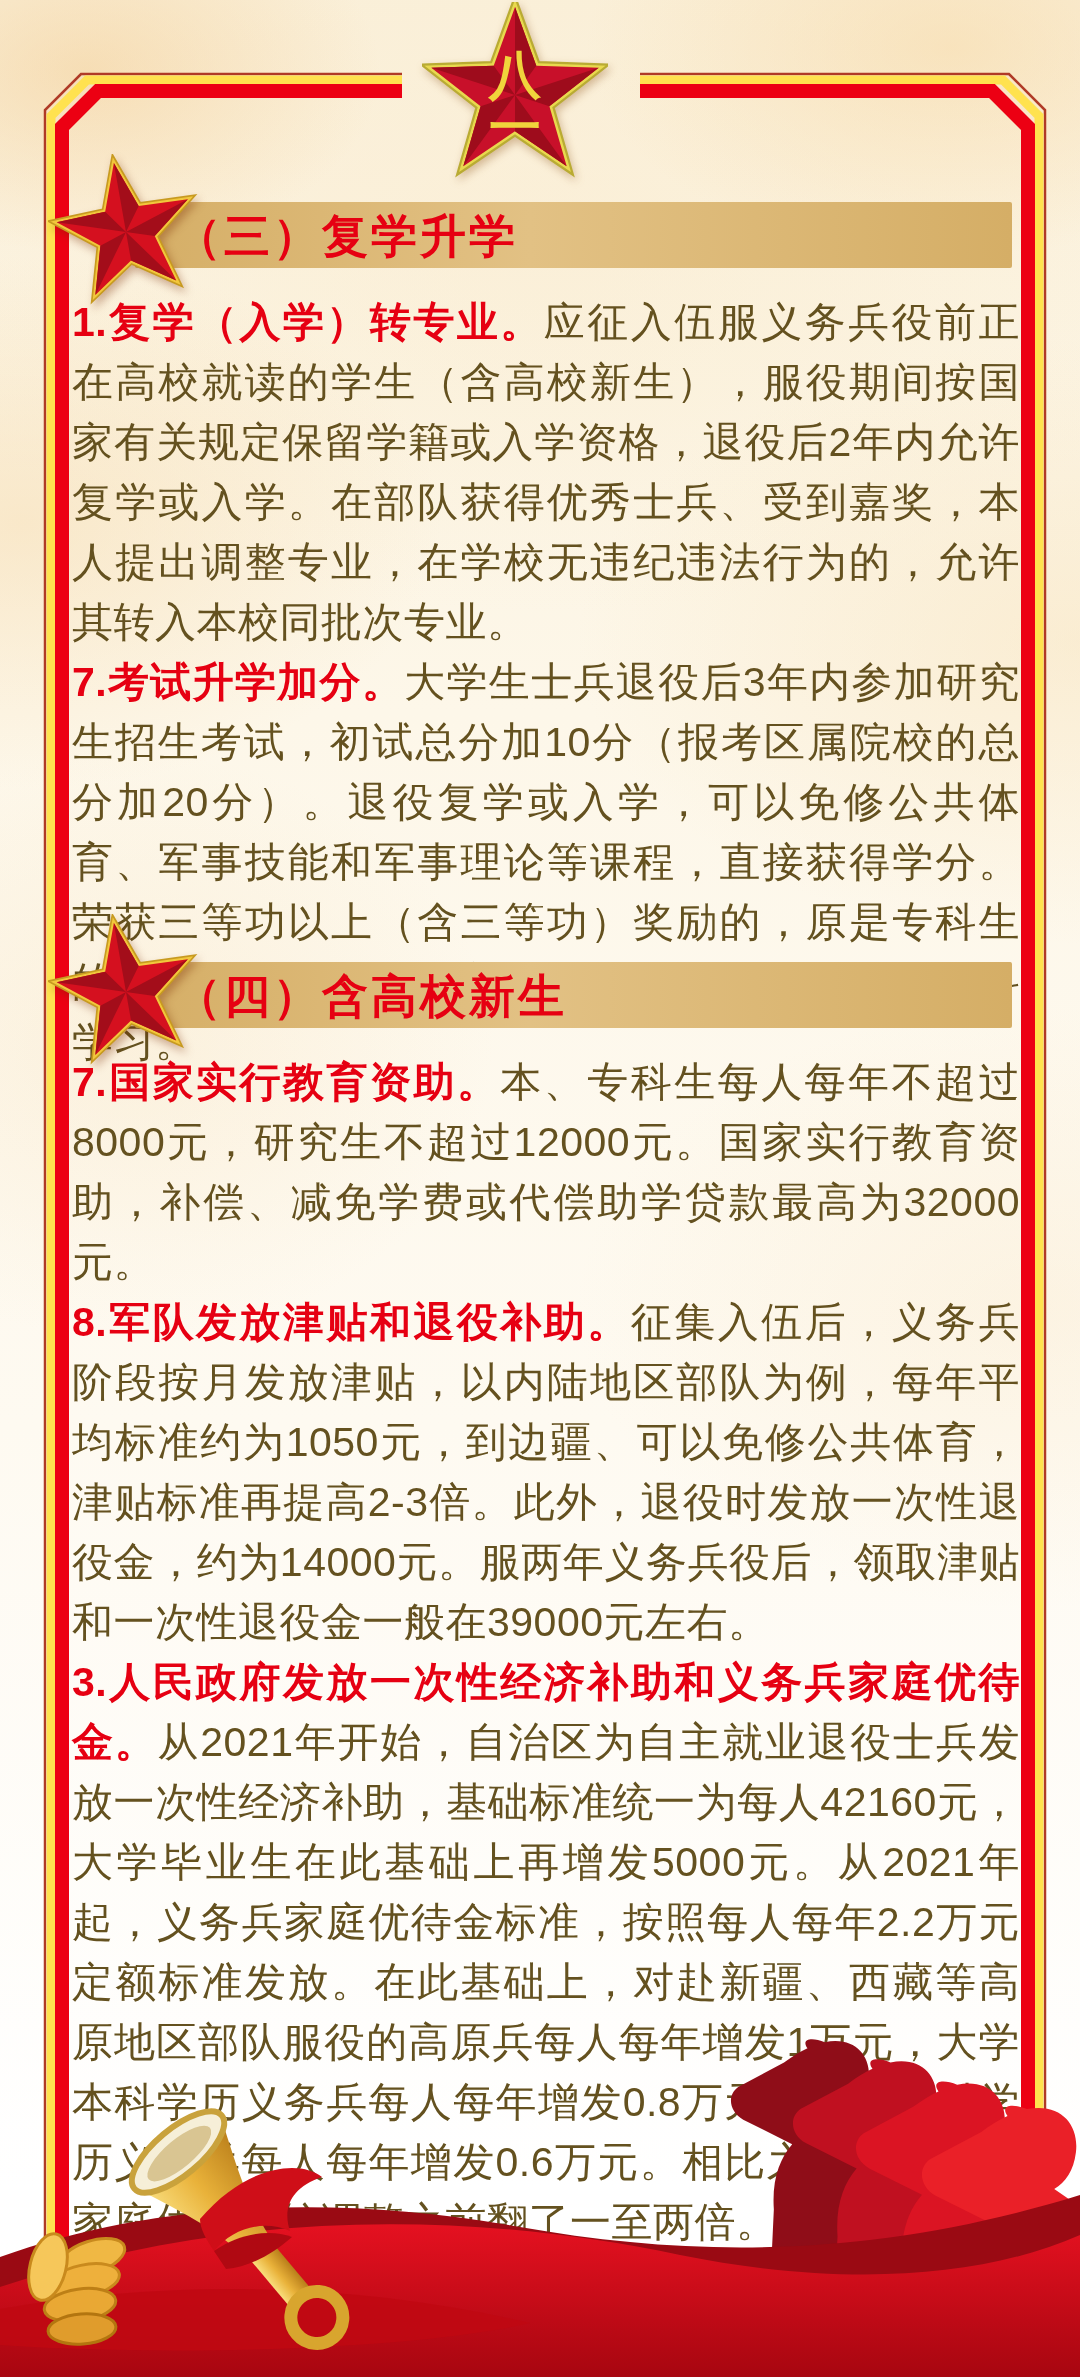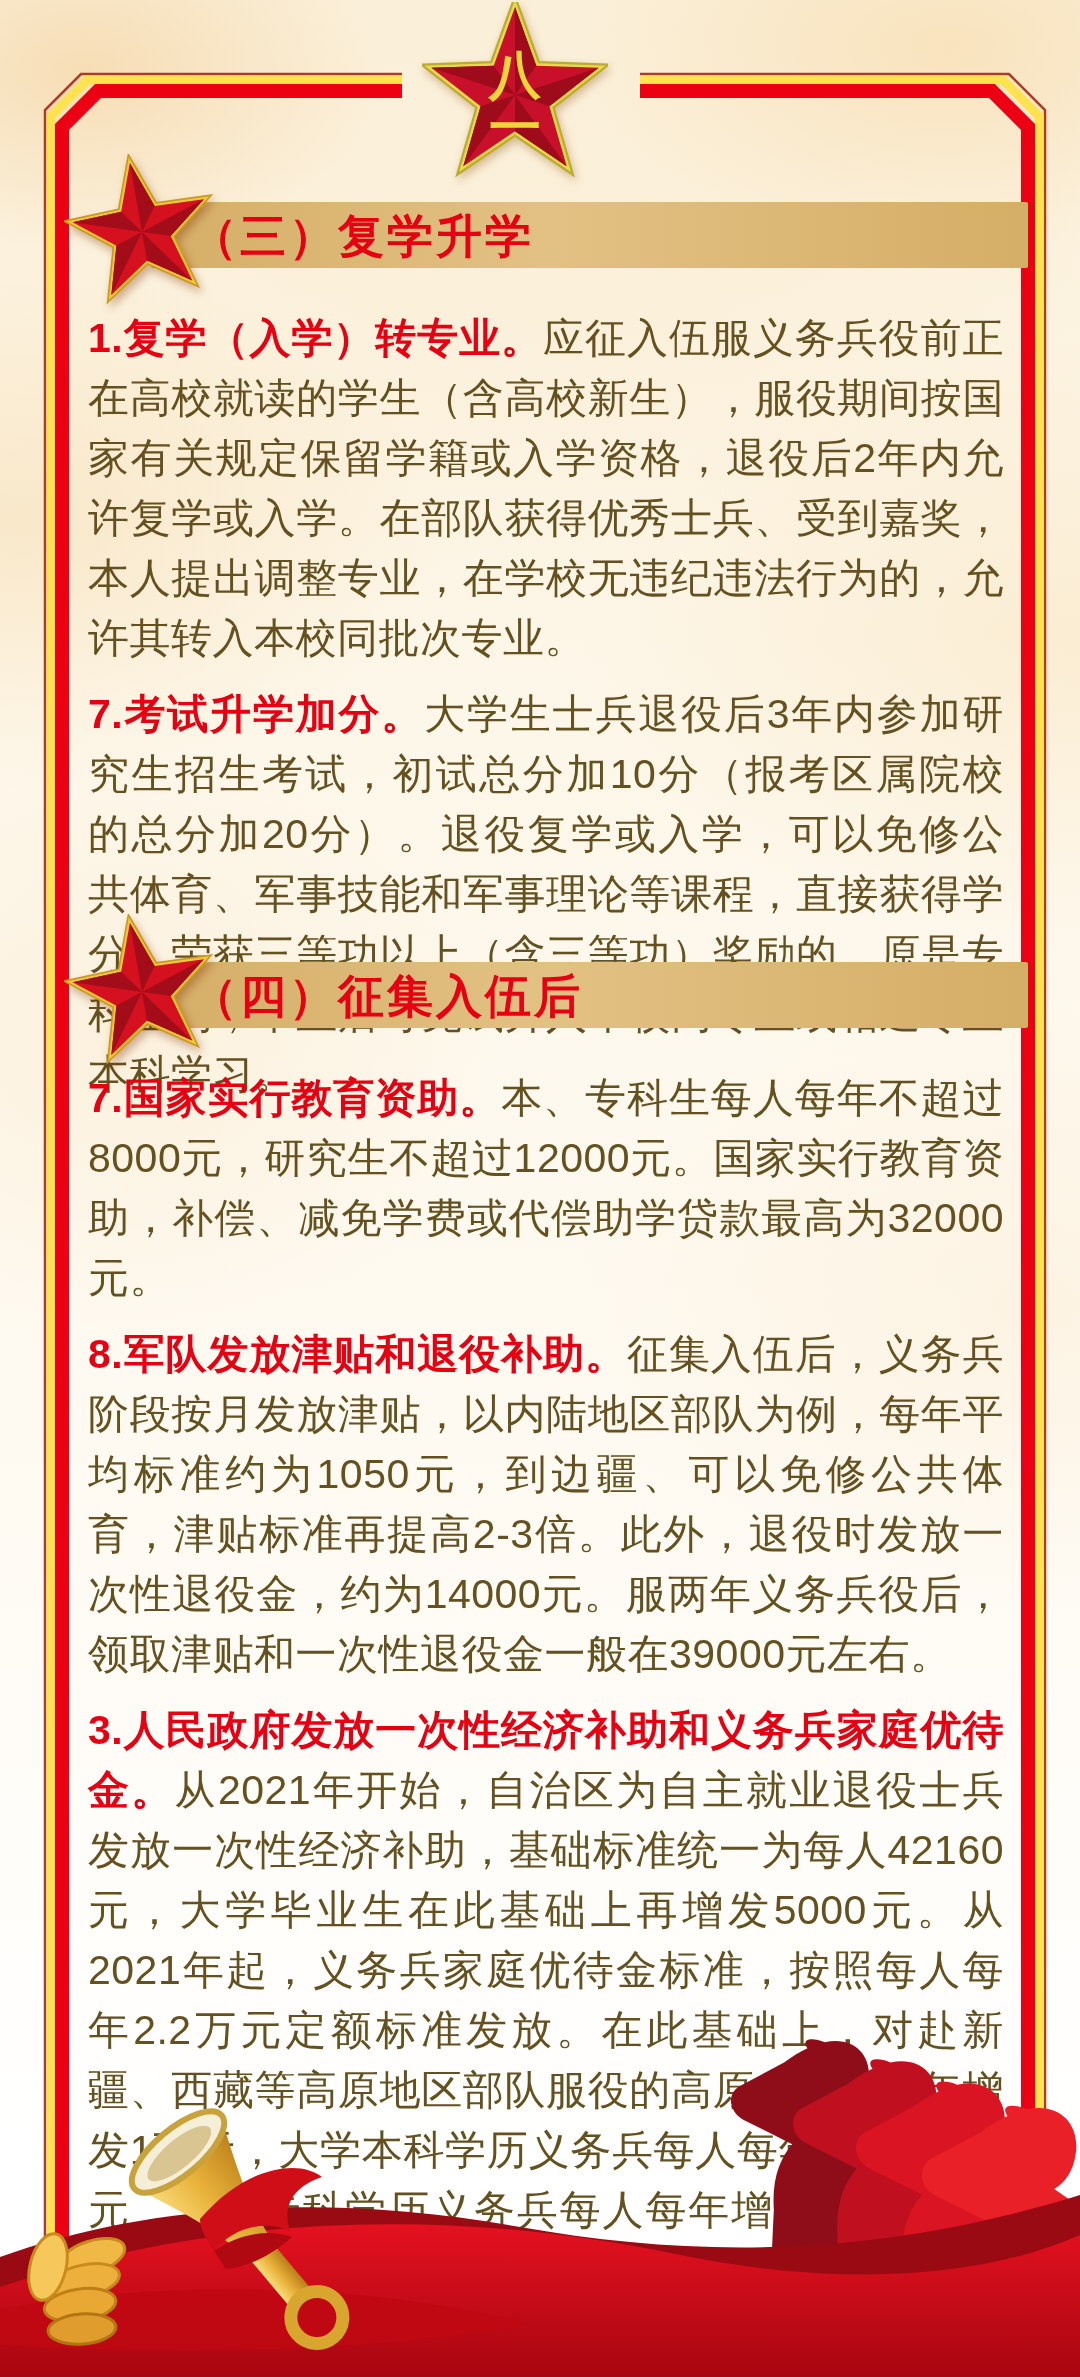--- a/index.html
+++ b/index.html
@@ -19,41 +19,41 @@
       radial-gradient(520px 420px at 12% 44%, rgba(247,226,190,.35), rgba(247,226,190,0) 70%),
       radial-gradient(640px 420px at 96% 55%, rgba(248,228,194,.3), rgba(248,228,194,0) 72%),
       radial-gradient(900px 500px at 50% 10%, rgba(250,236,208,.5), rgba(250,236,208,0) 75%),
       linear-gradient(180deg,#faf0da 0%,#fdf7e9 30%,#fefaf1 60%,#ffffff 92%);
   }
   svg.frame{position:absolute;left:0;top:0;}
   .emblem{
     position:absolute;left:422px;top:2px;width:186px;height:186px;
     filter:drop-shadow(2px 4px 4px rgba(140,80,20,.35));
   }
-  .section-header{position:absolute;left:16px;width:912px;height:150px;}
+  .section-header{position:absolute;left:0;width:912px;height:150px;}
   .banner{
     position:absolute;left:135px;top:42px;width:877px;height:66px;
     background:linear-gradient(90deg,var(--banner-edge) 0%,var(--banner-mid) 45%,var(--banner-edge) 100%);
     border-radius:2px;
   }
   .banner-text{
     position:absolute;left:175px;top:46px;
     font-size:46px;font-weight:bold;color:var(--red);letter-spacing:3px;
     white-space:nowrap;
   }
   .star-bullet{
     position:absolute;left:48px;top:-6px;width:156px;height:156px;
     filter:drop-shadow(3px 5px 4px rgba(120,40,0,.35));
   }
   .section-body{
     position:absolute;left:72px;width:948px;
     font-size:41px;line-height:60px;color:var(--ink);
     text-align:justify;letter-spacing:.5px;
   }
-  .section-body p{margin:16px;}
+  .section-body p{margin:0;}
   .lead{color:var(--red);font-weight:bold;}
   .bottom-art{position:absolute;left:0;top:1957px;}
 </style>
 </head>
 <body>
 
 <div class="bg-texture"></div>
 
 <svg class="frame" id="frame-svg" width="1080" height="2377" viewBox="0 0 1080 2377">
     <path d="M 640 74 H 1009 L 1045 110 V 2281 L 1009 2317 H 81 L 45 2281 V 110 L 81 74 H 402" fill="none" stroke="#b03a26" stroke-width="2.5"></path>
@@ -85,21 +85,21 @@
   </svg>
 </div>
 
 <div class="section-body" style="top:292px">
   <p><span class="lead">1.复学（入学）转专业。</span><span>应征入伍服义务兵役前正在高校就读的学生（含高校新生），服役期间按国家有关规定保留学籍或入学资格，退役后2年内允许复学或入学。在部队获得优秀士兵、受到嘉奖，本人提出调整专业，在学校无违纪违法行为的，允许其转入本校同批次专业。</span></p>
   <p><span class="lead">7.考试升学加分。</span><span>大学生士兵退役后3年内参加研究生招生考试，初试总分加10分（报考区属院校的总分加20分）。退役复学或入学，可以免修公共体育、军事技能和军事理论等课程，直接获得学分。荣获三等功以上（含三等功）奖励的，原是专科生的，毕业后可免试升入本校同专业或相近专业本科学习。</span></p>
 </div>
 
 <div class="section-header" style="top:920px">
   <div class="banner"></div>
-  <span class="banner-text">（四）征集入伍后</span>
+  <span class="banner-text">（四）含高校新生</span>
   <svg class="star-bullet" viewBox="-78 -78 156 156">
     <g transform="rotate(-10)">
       <polygon transform="scale(1.12)" fill="#f2c73c" stroke="#c79a20" stroke-width="1.5" points="0,-70 17,-23.5 66.6,-21.6 27.6,9 41.1,56.6 0,29 -41.1,56.6 -27.6,9 -66.6,-21.6 -17,-23.5"></polygon>
       <polygon fill="#d5101f" points="0,-70 17,-23.5 66.6,-21.6 27.6,9 41.1,56.6 0,29 -41.1,56.6 -27.6,9 -66.6,-21.6 -17,-23.5"></polygon>
       <path fill="#a30d1a" d="M0,0 L0,-70 L17,-23.5 Z M0,0 L66.6,-21.6 L27.6,9 Z M0,0 L41.1,56.6 L0,29 Z M0,0 L-41.1,56.6 L-27.6,9 Z M0,0 L-66.6,-21.6 L-17,-23.5 Z"></path>
     </g>
   </svg>
 </div>
 
 <div class="section-body" style="top:1052px">

